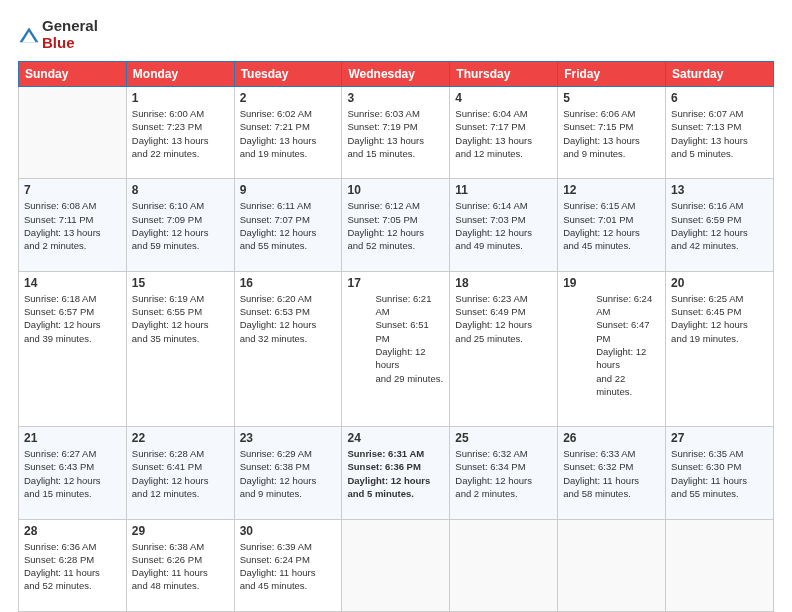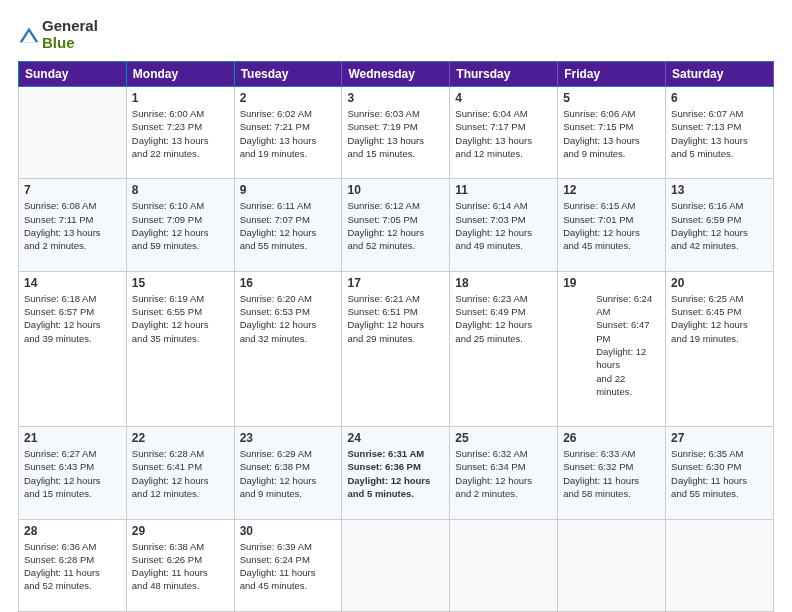--- a/index.html
+++ b/index.html
@@ -29,21 +29,21 @@
       align-items: center;
       gap: 2px;
     }
     .logo-text {
       font-size: 15px;
       font-weight: bold;
       color: #333;
       line-height: 1.1;
     }
     .logo-text .general { display: block; }
-    .logo-text .blue { display: block; color: #4d7c0f; }
+    .logo-text .blue { display: block; color: #b91c1c; }
     .logo-icon {
       width: 22px;
       height: 22px;
       margin-top: 4px;
     }
     .title-block {
       text-align: right;
     }
     .title-block .month-year {
       font-size: 28px;
@@ -53,21 +53,21 @@
     .title-block .location {
       font-size: 13px;
       color: #555;
     }
     .calendar {
       width: 100%;
       border-collapse: collapse;
       flex: 1;
     }
     .calendar th {
-      background: #4c1d95;
+      background: #ef4444;
       color: #fff;
       text-align: left;
       padding: 5px 6px;
       font-size: 12px;
       font-weight: bold;
       border: 1px solid #2979b8;
     }
     .calendar td {
       border: 1px solid #ccc;
       vertical-align: top;
@@ -238,21 +238,21 @@
           </td>
           <td>
             <span class="day-num">16</span>
             <div class="cell-info" style="white-space: pre-line;">Sunrise: 6:20 AM
 Sunset: 6:53 PM
 Daylight: 12 hours
 and 32 minutes.</div>
           </td>
           <td>
             <span class="day-num">17</span>
-            <div class="cell-info" style="white-space: pre-line;">Sunrise: 6:21 AM
+            <div class="cell-info" style="white-space: pre-line; margin-left: 28px;">Sunrise: 6:21 AM
 Sunset: 6:51 PM
 Daylight: 12 hours
 and 29 minutes.</div>
           </td>
           <td>
             <span class="day-num">18</span>
             <div class="cell-info" style="white-space: pre-line;">Sunrise: 6:23 AM
 Sunset: 6:49 PM
 Daylight: 12 hours
 and 25 minutes.</div>

